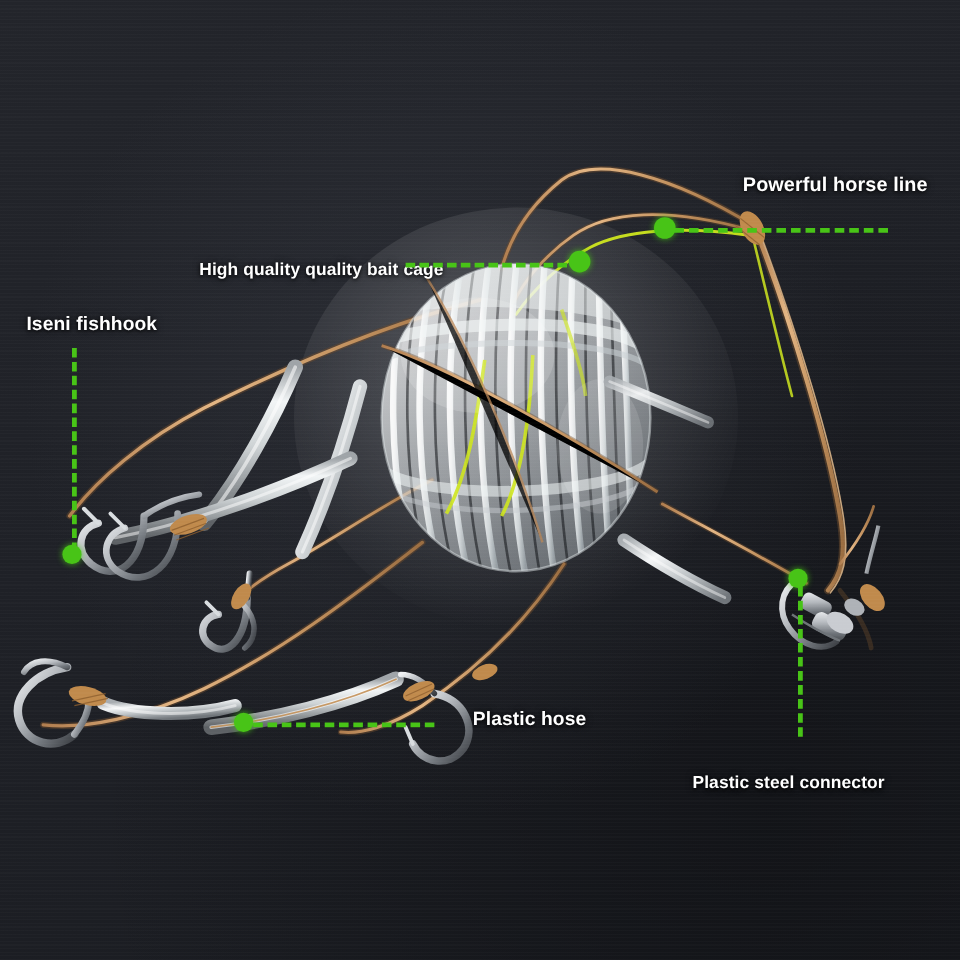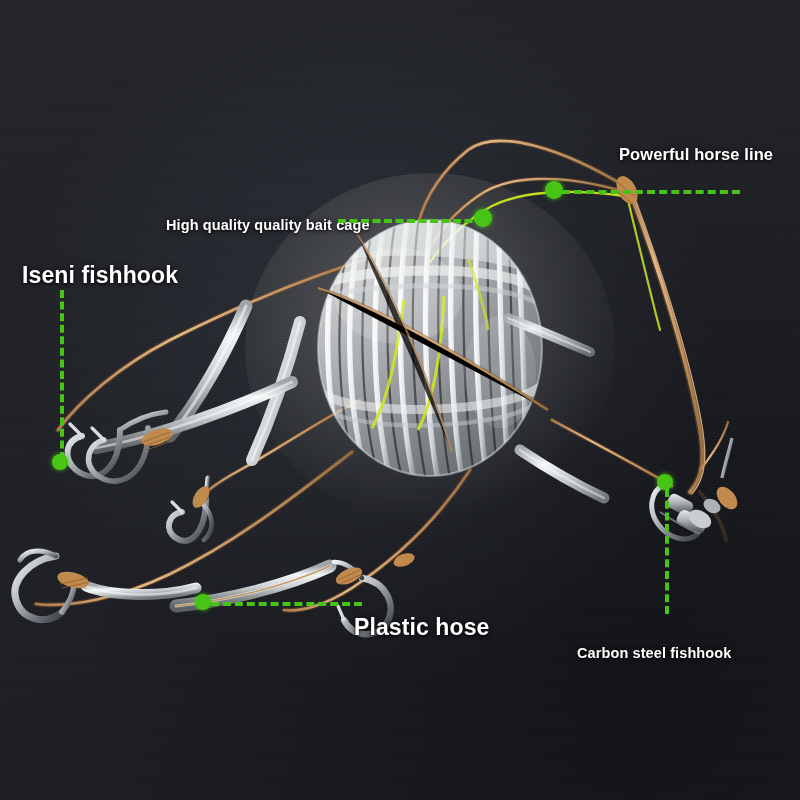--- a/index.html
+++ b/index.html
@@ -6,21 +6,21 @@
   #stage{position:relative;width:800px;height:800px;overflow:hidden;
     font-family:"Liberation Sans",sans-serif;
     background:
       radial-gradient(circle at 46% 42%, rgba(70,74,84,.30) 0%, rgba(33,35,41,0) 55%),
       radial-gradient(circle at 80% 85%, rgba(12,13,16,.55) 0%, rgba(33,35,41,0) 60%),
       linear-gradient(160deg,#23252b 0%,#1f2127 45%,#191b20 100%);
   }
   #photo{position:absolute;inset:0;}
   .lbl{position:absolute;color:#fff;font-weight:bold;white-space:nowrap;
        text-shadow:0 1px 3px rgba(0,0,0,.85),0 0 6px rgba(0,0,0,.6);letter-spacing:.1px;}
-  .lbl-lg{font-size:23px;}
+  .lbl-lg{font-size:16px;}
   .lbl-md{font-size:16.5px;}
   .lbl-sm{font-size:14.5px;}
   .dot{position:absolute;border-radius:50%;background:#48c417;
        box-shadow:0 0 5px rgba(72,196,23,.85);}
   .dash-h{position:absolute;height:0;border-top:4px dashed #48c417;}
   .dash-v{position:absolute;width:0;border-left:4px dashed #48c417;}
   .grain{position:absolute;inset:0;opacity:.05;pointer-events:none;
     background-image:repeating-linear-gradient(0deg,rgba(255,255,255,.35) 0 1px,rgba(0,0,0,0) 1px 3px);}
 </style>
 </head>
@@ -257,21 +257,21 @@
   <div id="ann">
       <div class="lbl lbl-lg" style="left: 22px; top: 262px;">Iseni fishhook</div>
       <div class="dash-v" style="left: 60px; top: 290px; height: 170px;"></div>
       <div class="dot" style="left: 52px; top: 454px; width: 16px; height: 16px;"></div>
       <div class="lbl lbl-sm" style="left: 166px; top: 217px;">High quality quality bait cage</div>
       <div class="dash-h" style="left: 338px; top: 219px; width: 146px;"></div>
       <div class="dot" style="left: 474px; top: 209px; width: 18px; height: 18px;"></div>
       <div class="lbl lbl-md" style="left: 619px; top: 145px; text-align: right;">Powerful horse line</div>
       <div class="dash-h" style="left: 562px; top: 190px; width: 178px;"></div>
       <div class="dot" style="left: 545px; top: 181px; width: 18px; height: 18px;"></div>
-      <div class="lbl lbl-sm" style="left: 577px; top: 645px;">Carbon steel fishhook</div>
+      <div class="lbl lbl-sm" style="left: 577px; top: 645px;">Plastic steel connector</div>
       <div class="dash-v" style="left: 665px; top: 489px; height: 125px;"></div>
       <div class="dot" style="left: 657px; top: 474px; width: 16px; height: 16px;"></div>
-      <div class="lbl lbl-lg" style="left: 354px; top: 591px; margin-top: 23px;">Plastic hose</div>
+      <div class="lbl lbl-lg" style="left: 394px; top: 591px;">Plastic hose</div>
       <div class="dash-h" style="left: 211px; top: 602px; width: 151px;"></div>
       <div class="dot" style="left: 195px; top: 594px; width: 16px; height: 16px;"></div>
     </div>
 
 </div>
 
 </body></html>

